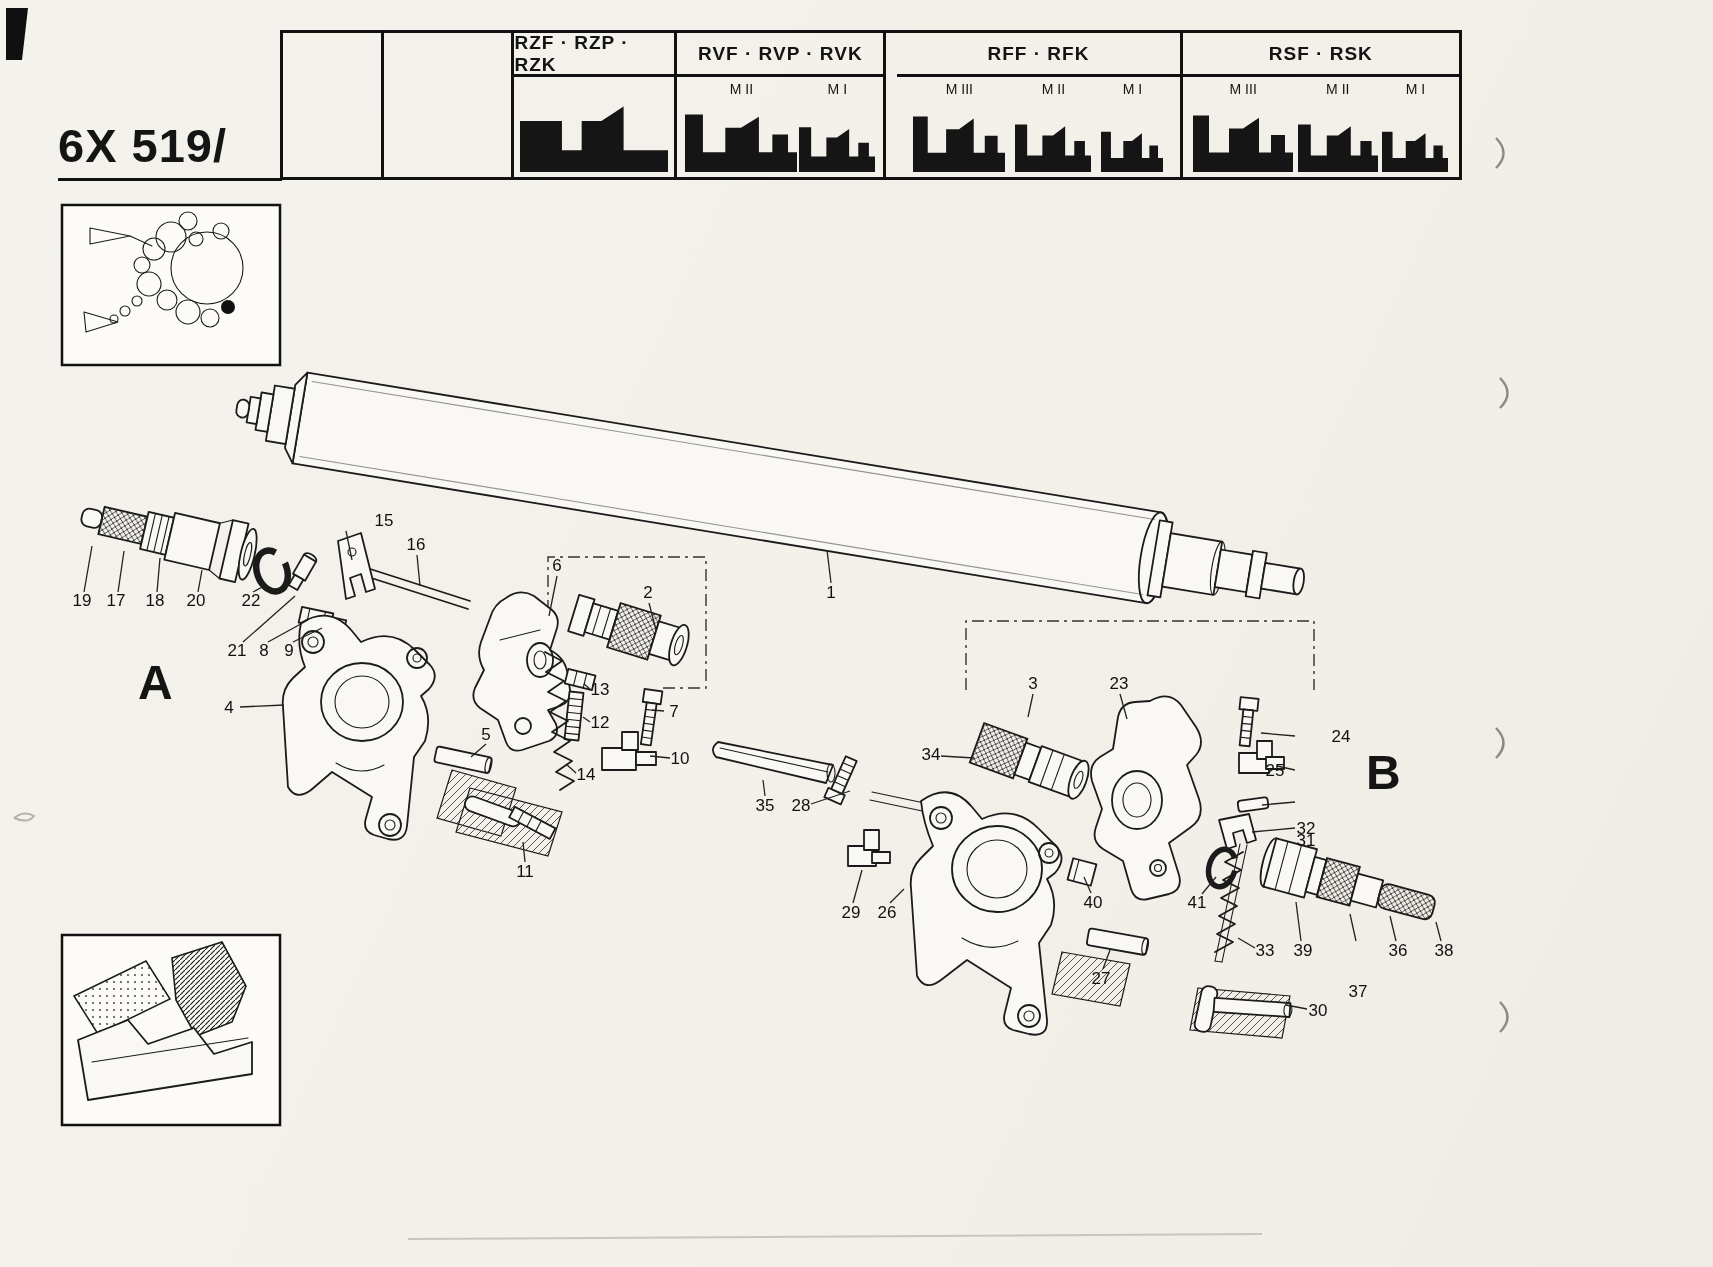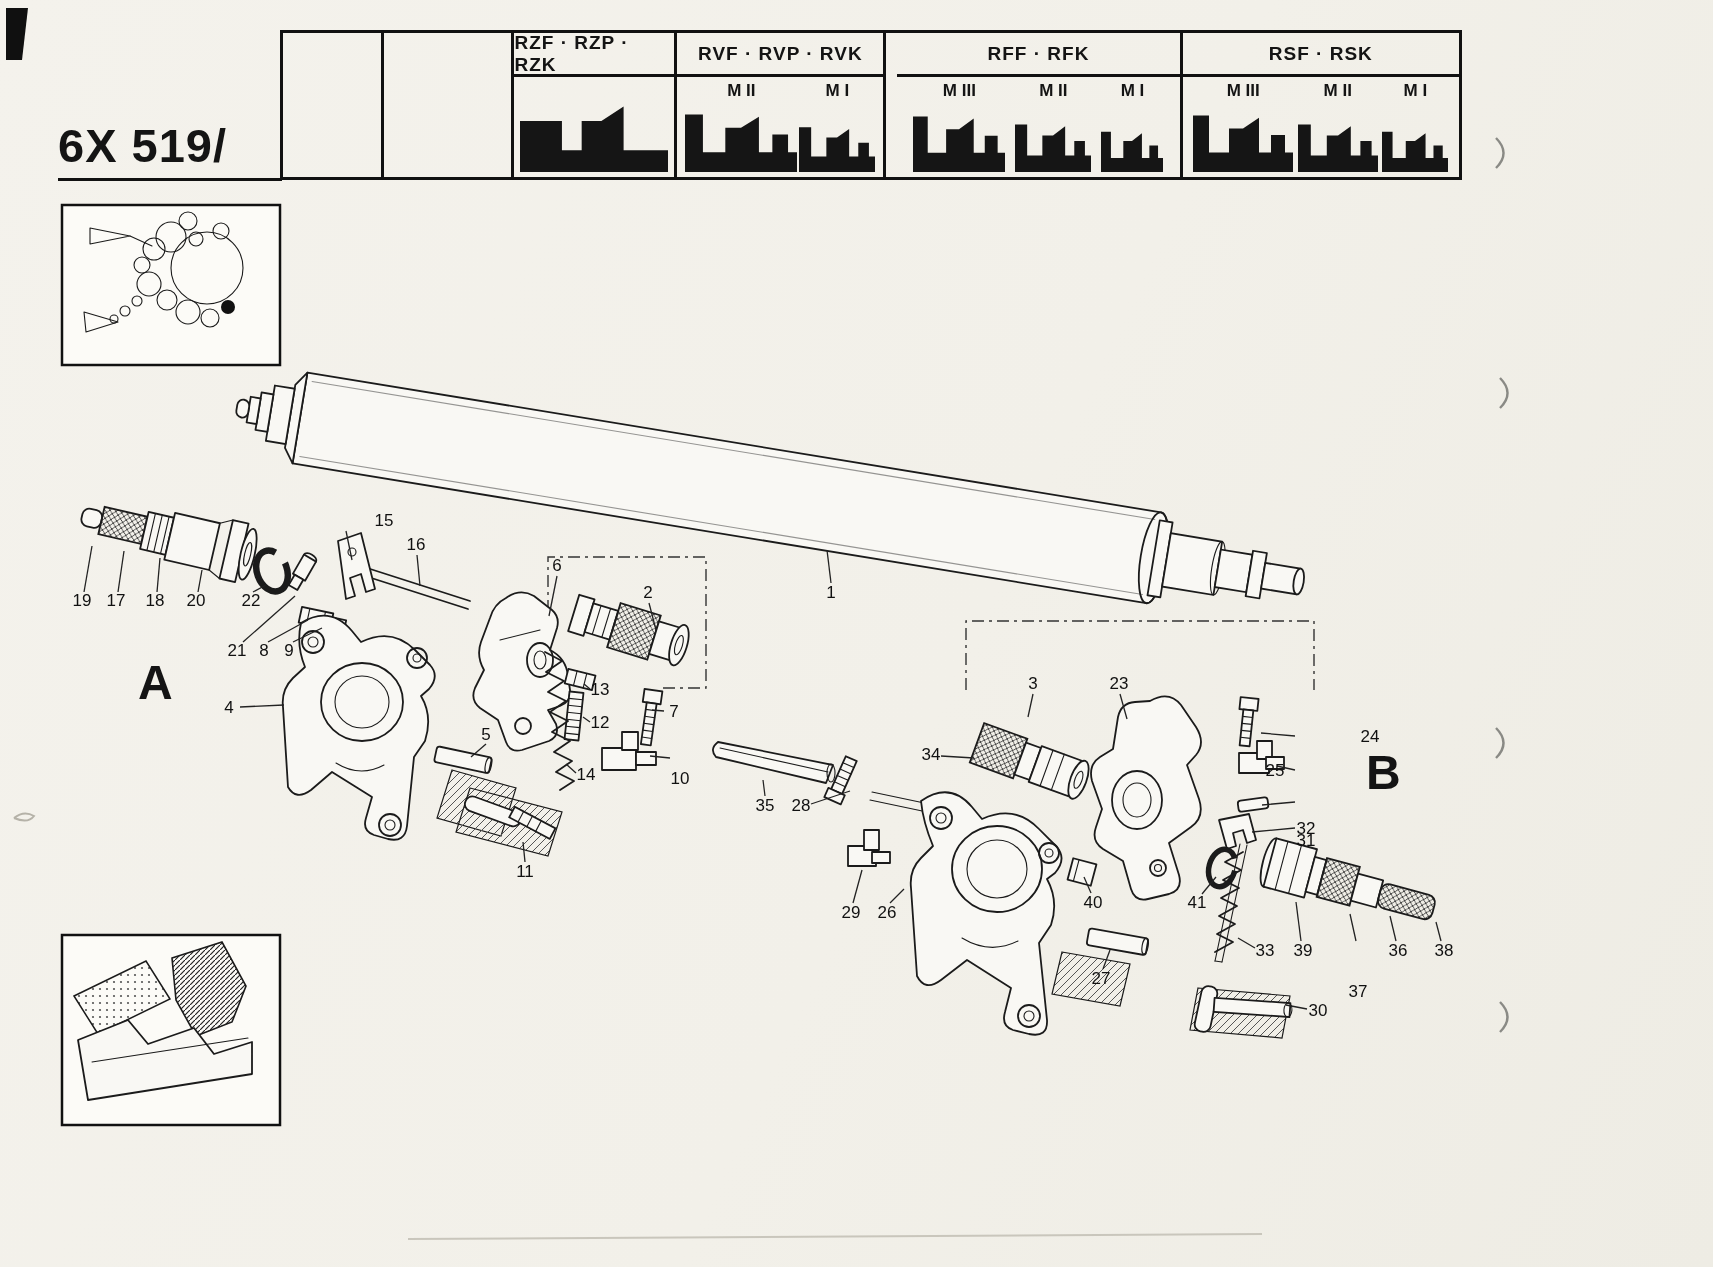--- a/index.html
+++ b/index.html
@@ -27,21 +27,21 @@
     display:flex;border:3px solid #111;box-sizing:border-box;background:transparent;
   }
   .hdr-cell{box-sizing:border-box;border-right:3px solid #111;display:flex;flex-direction:column;}
   .hdr-cell:last-child{border-right:none;}
   .c0{width:103px;}.c1{width:133px;}.c2{width:166px;}.c3{width:213px;}.c4{width:302px;padding-left:11px;}.c5{width:282px;}
   .hdr-label{height:44px;box-sizing:border-box;border-bottom:3px solid #111;
     display:flex;align-items:center;justify-content:center;font-size:19px;font-weight:bold;letter-spacing:1px;}
   .prof-row{flex:1;display:flex;align-items:flex-end;justify-content:space-evenly;padding:4px 6px 5px 6px;}
   .pcol{height:100%;display:flex;flex-direction:column;align-items:center;justify-content:space-between;padding-top:4px;}
   .pcol.nolabel{justify-content:flex-end;}
-  .m{font-size:17px;font-weight:bold;}
+  .m{font-size:14px;font-weight:normal;}
   .profile{display:block;}
   .profile path, .profile use{fill:#151515;}
 
   
   .section-letter{position:absolute;z-index:3;font-size:48px;font-weight:bold;}
   #sec-a{left:138px;top:655px;}
   #sec-b{left:1366px;top:745px;}
 
   
   #callout-layer{position:absolute;left:0;top:0;width:100%;height:100%;z-index:4;}
@@ -489,28 +489,28 @@
       <div class="callout" style="left: 289px; top: 651px;">9</div>
       <div class="callout" style="left: 229px; top: 708px;">4</div>
       <div class="callout" style="left: 344px; top: 521px; margin-left: 40px;">15</div>
       <div class="callout" style="left: 416px; top: 545px;">16</div>
       <div class="callout" style="left: 557px; top: 566px;">6</div>
       <div class="callout" style="left: 648px; top: 593px;">2</div>
       <div class="callout" style="left: 600px; top: 690px;">13</div>
       <div class="callout" style="left: 600px; top: 723px;">12</div>
       <div class="callout" style="left: 674px; top: 712px;">7</div>
       <div class="callout" style="left: 586px; top: 775px;">14</div>
-      <div class="callout" style="left: 680px; top: 759px; margin-top: 20px;">10</div>
+      <div class="callout" style="left: 680px; top: 759px;">10</div>
       <div class="callout" style="left: 486px; top: 735px;">5</div>
       <div class="callout" style="left: 525px; top: 872px;">11</div>
       <div class="callout" style="left: 831px; top: 593px;">1</div>
       <div class="callout" style="left: 1033px; top: 684px;">3</div>
       <div class="callout" style="left: 1119px; top: 684px;">23</div>
       <div class="callout" style="left: 931px; top: 755px;">34</div>
-      <div class="callout" style="left: 1370px; top: 737px;">24</div>
+      <div class="callout" style="left: 1341px; top: 737px;">24</div>
       <div class="callout" style="left: 1275px; top: 771px;">25</div>
       <div class="callout" style="left: 765px; top: 806px;">35</div>
       <div class="callout" style="left: 801px; top: 806px;">28</div>
       <div class="callout" style="left: 1306px; top: 803px; margin-top: 38px;">31</div>
       <div class="callout" style="left: 1306px; top: 829px;">32</div>
       <div class="callout" style="left: 851px; top: 913px;">29</div>
       <div class="callout" style="left: 887px; top: 913px;">26</div>
       <div class="callout" style="left: 1093px; top: 903px;">40</div>
       <div class="callout" style="left: 1197px; top: 903px;">41</div>
       <div class="callout" style="left: 1101px; top: 979px;">27</div>

